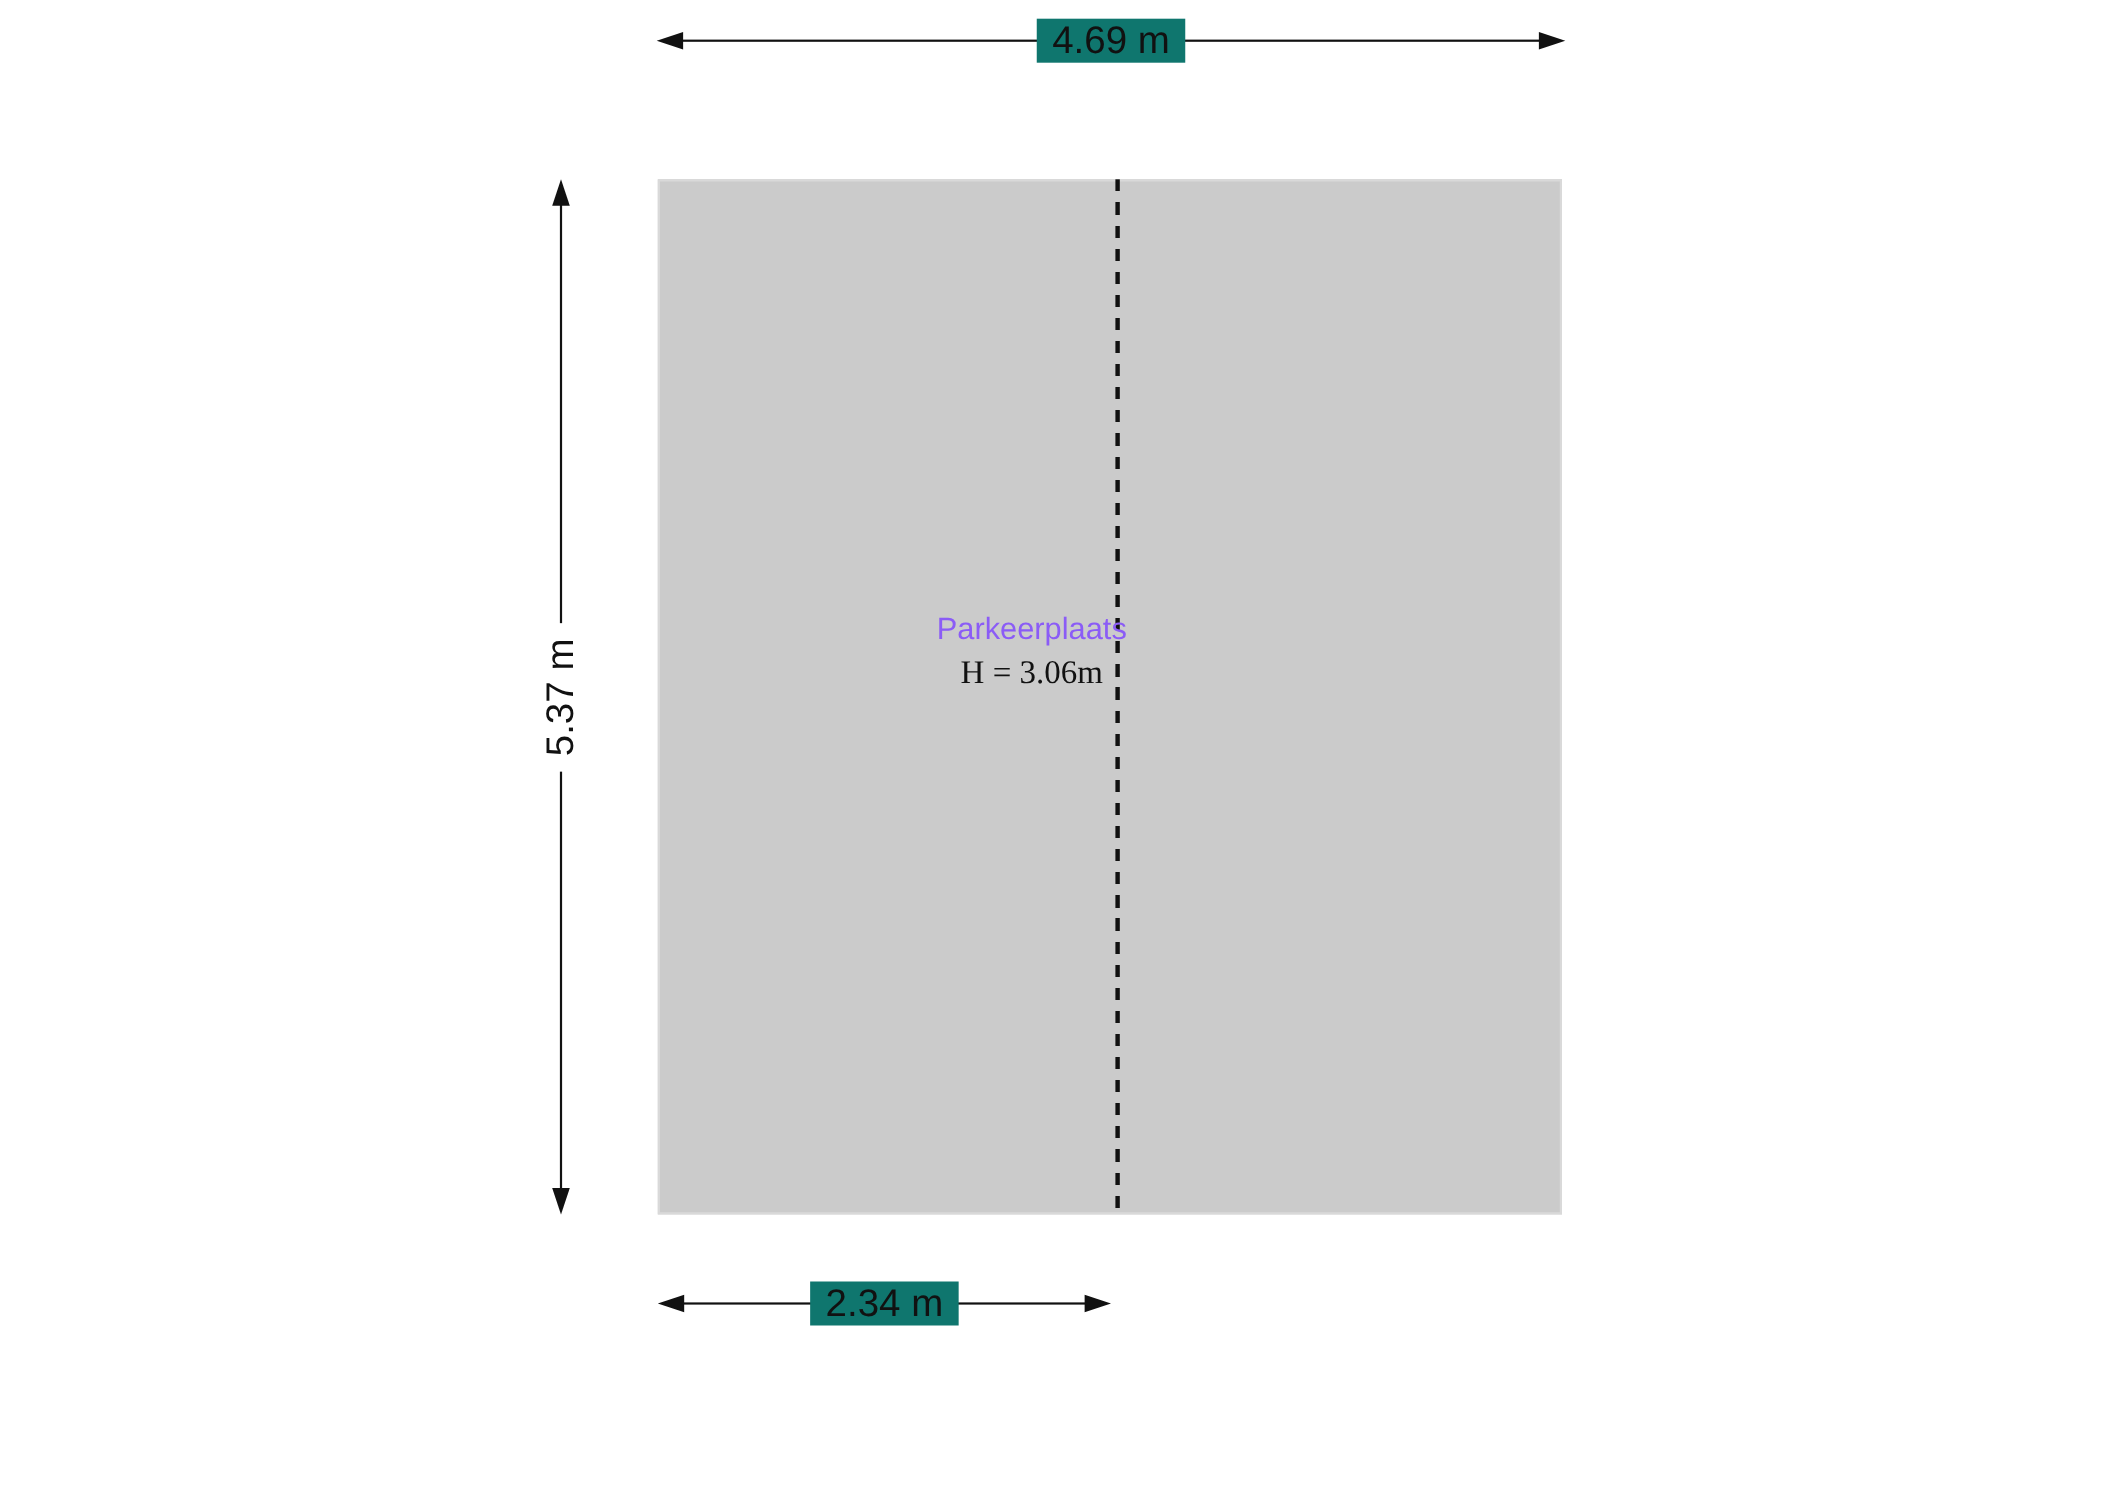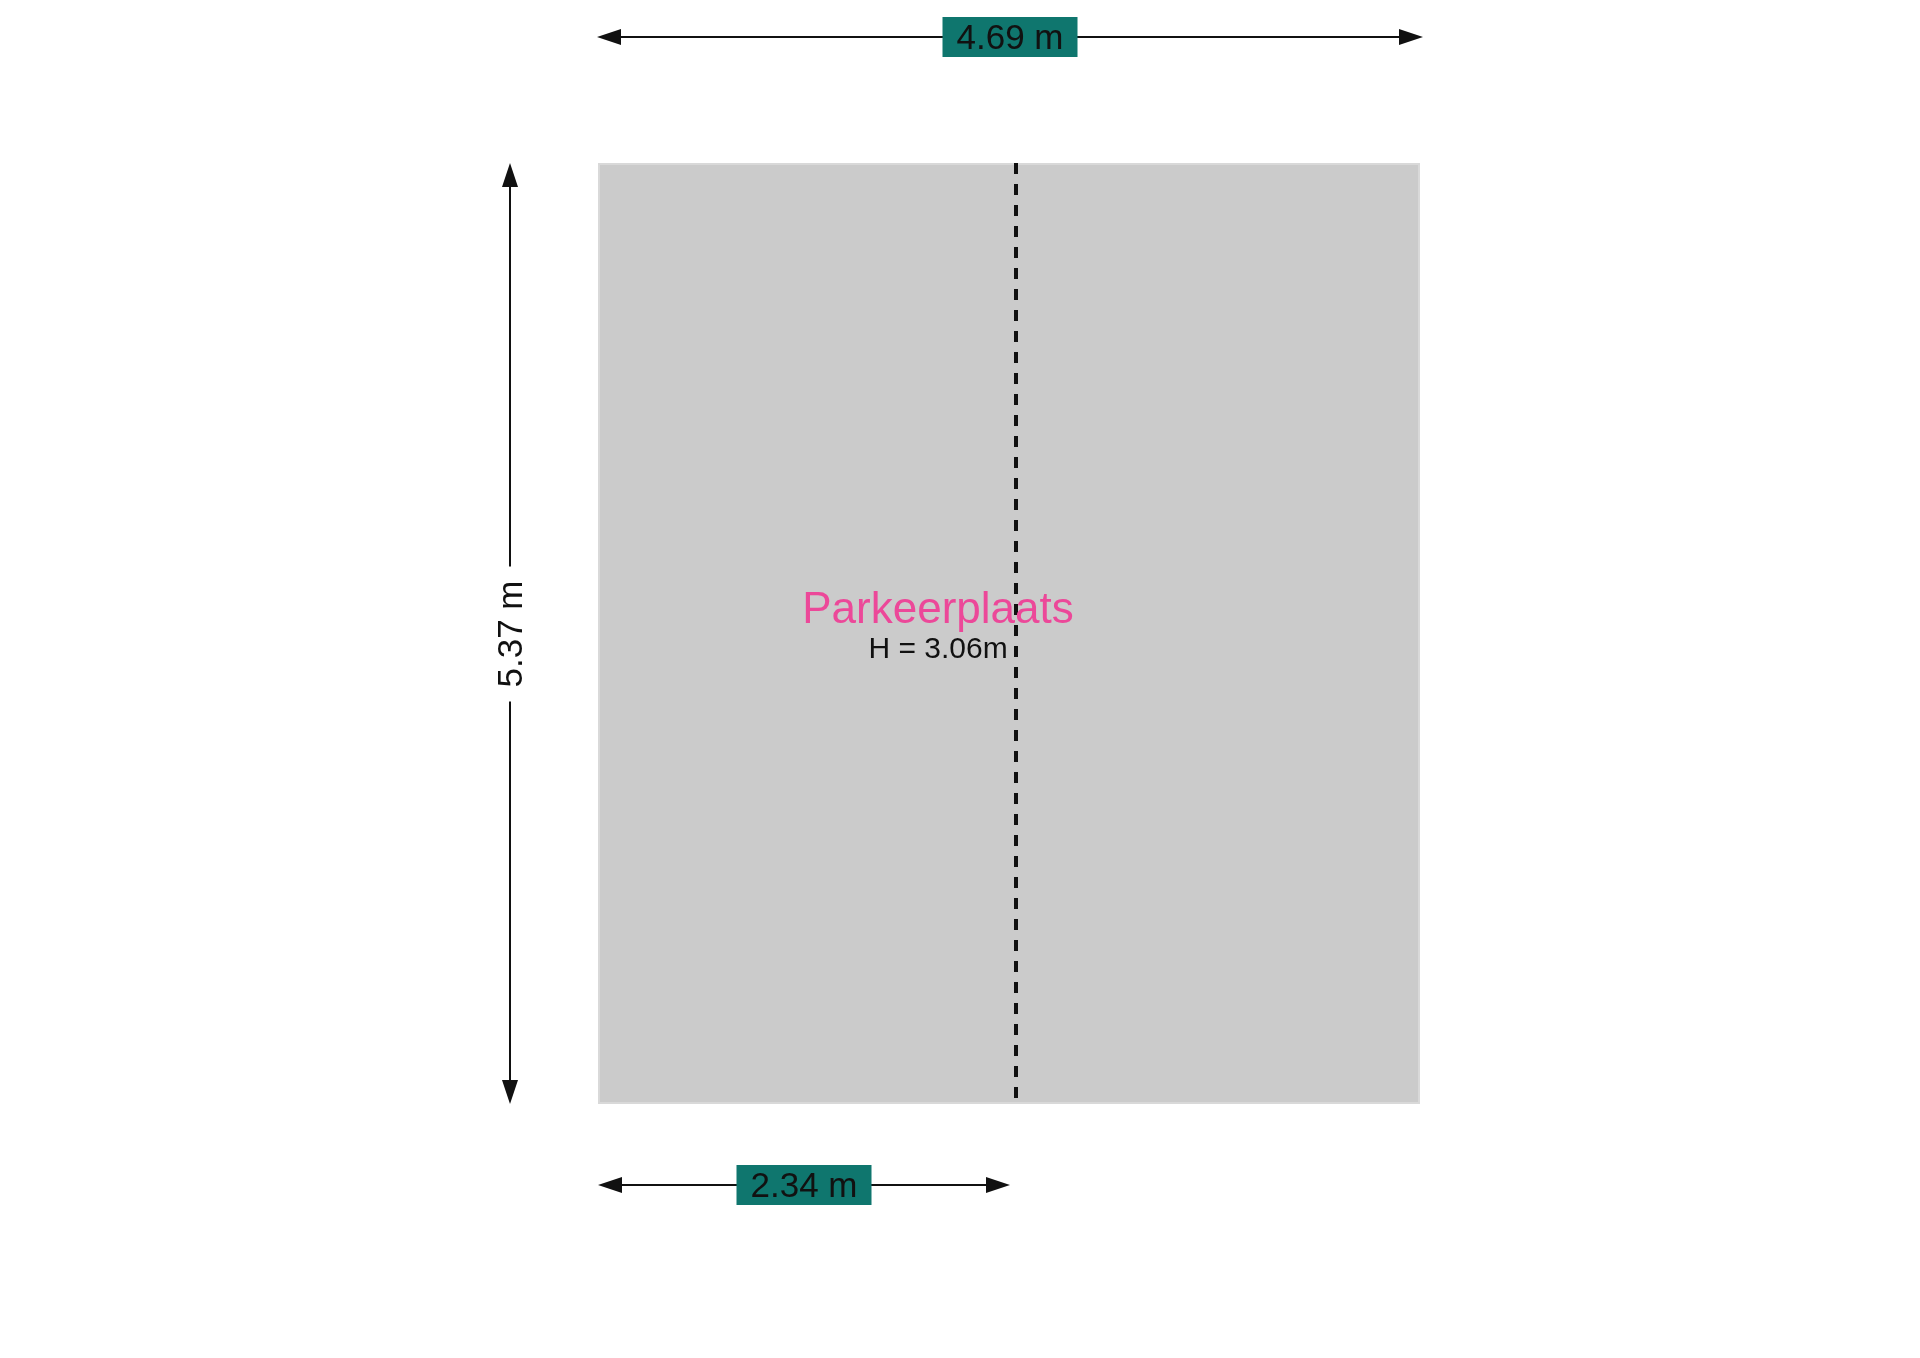--- a/index.html
+++ b/index.html
@@ -38,30 +38,30 @@
   }
   .room-labels {
     position: absolute;
     left: 938px;
     top: 552px;
     transform: translateX(-50%);
     text-align: center;
     white-space: nowrap;
   }
   .room-name {
-    font-size: 44px;
+    font-size: 28px;
     line-height: 40px;
-    color: #ec4899;
-    margin-top: 36px;
+    color: #8b5cf6;
   }
   .room-height {
     font-size: 30px;
     line-height: 36px;
     margin-top: 2px;
     color: #111111;
+    font-family: Liberation Serif, serif;
   }
 
   
   .dim {
     position: absolute;
   }
   .dim-line-h {
     position: absolute;
     left: 16px;
     right: 16px;

